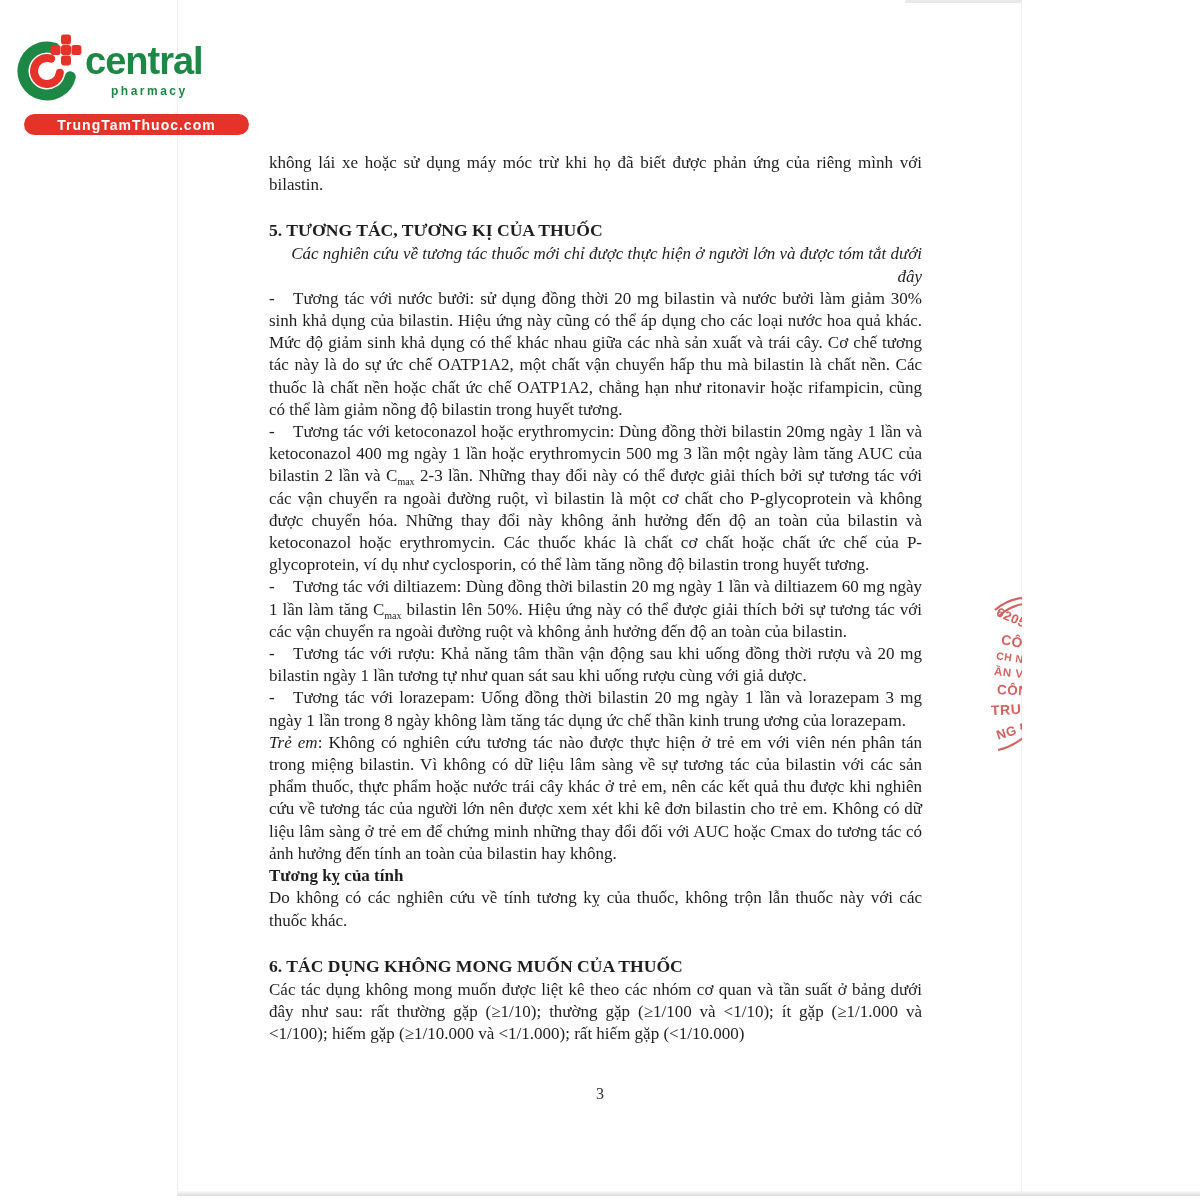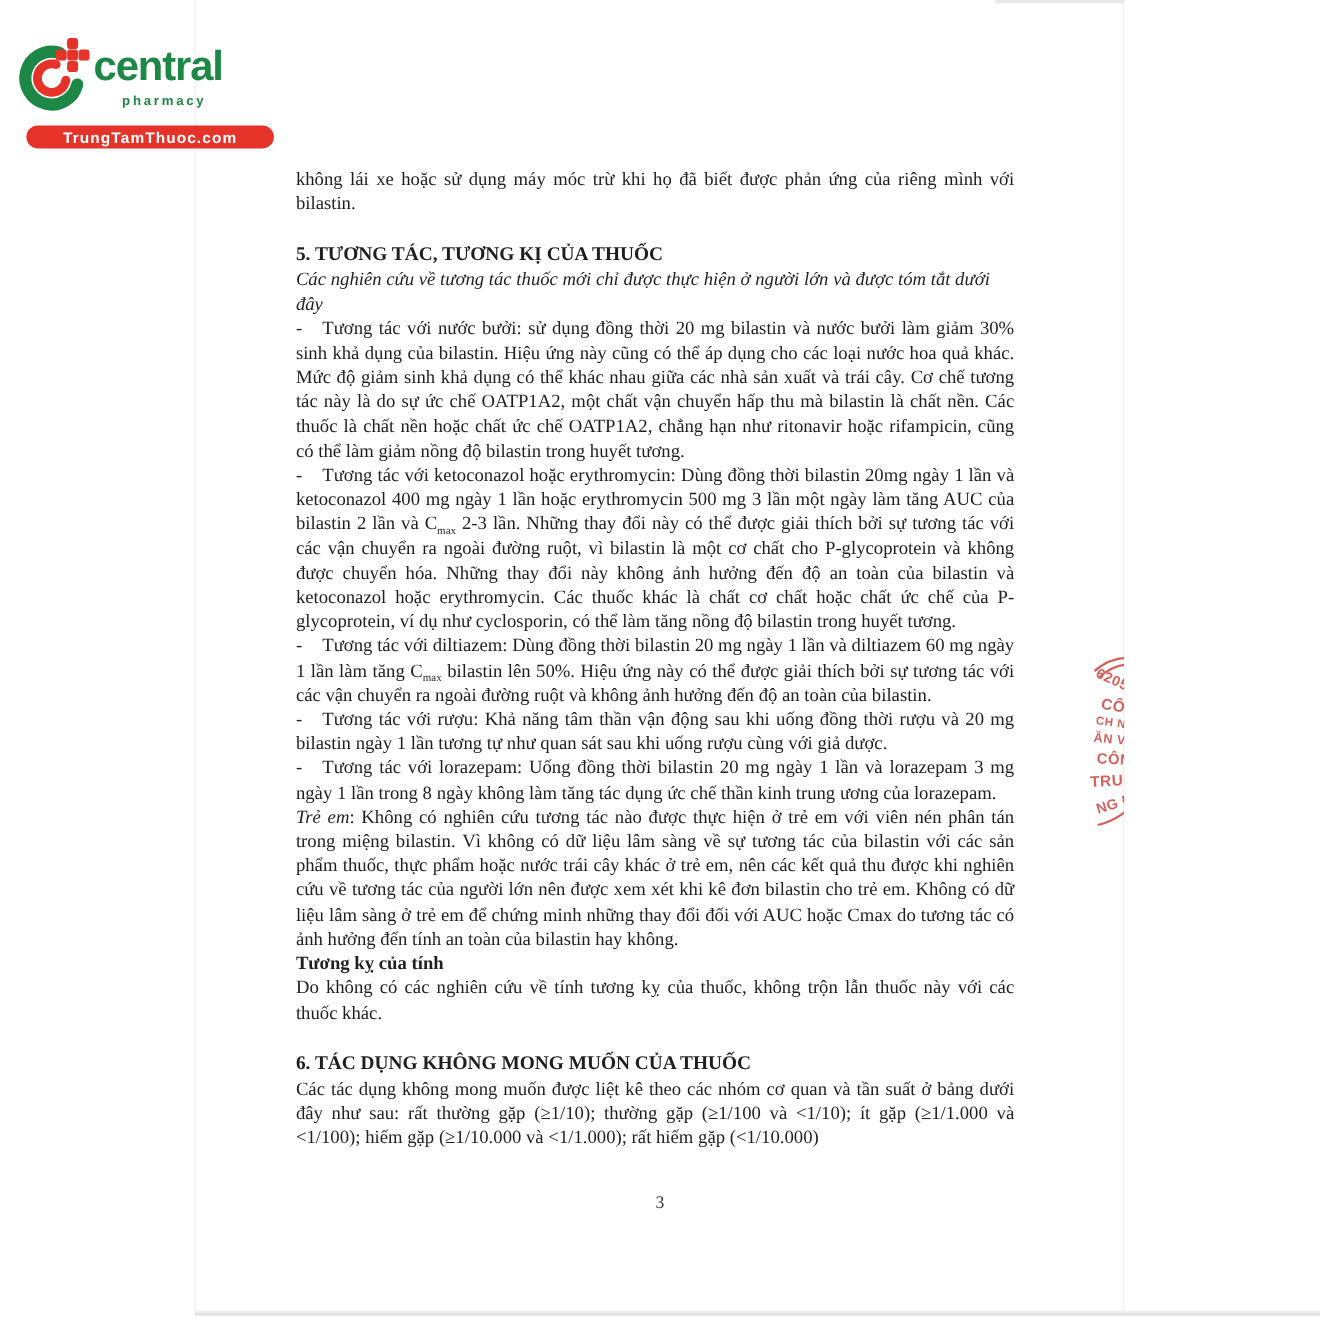--- a/index.html
+++ b/index.html
@@ -38,21 +38,21 @@
   .doc{
     position:absolute;left:269px;top:152px;width:653px;
     font-size:17px;line-height:22.2px;text-align:justify;
   }
   .doc .p-plain{margin:0;}
   .doc .p-heading{
     font-weight:700;font-size:17.6px;line-height:24px;
     margin-top:22px;margin-bottom:1px;text-align:left;
   }
   .doc .p-subheading{font-weight:700;text-align:left;margin:0;}
-  .doc .p-italic{font-style:italic;text-align:left;margin:0;}
+  .doc .p-italic{font-style:italic;text-align:right;margin:0;}
   .doc .p-bullet{margin:0;}
   .doc .p-bullet .marker{display:inline-block;width:24px;}
   .doc sub{font-size:10px;line-height:0;}
   .doc i{font-style:italic;}
   
   .page-number{
     position:absolute;left:570px;top:1085px;width:60px;
     text-align:center;font-size:16px;color:#333;
   }
   

